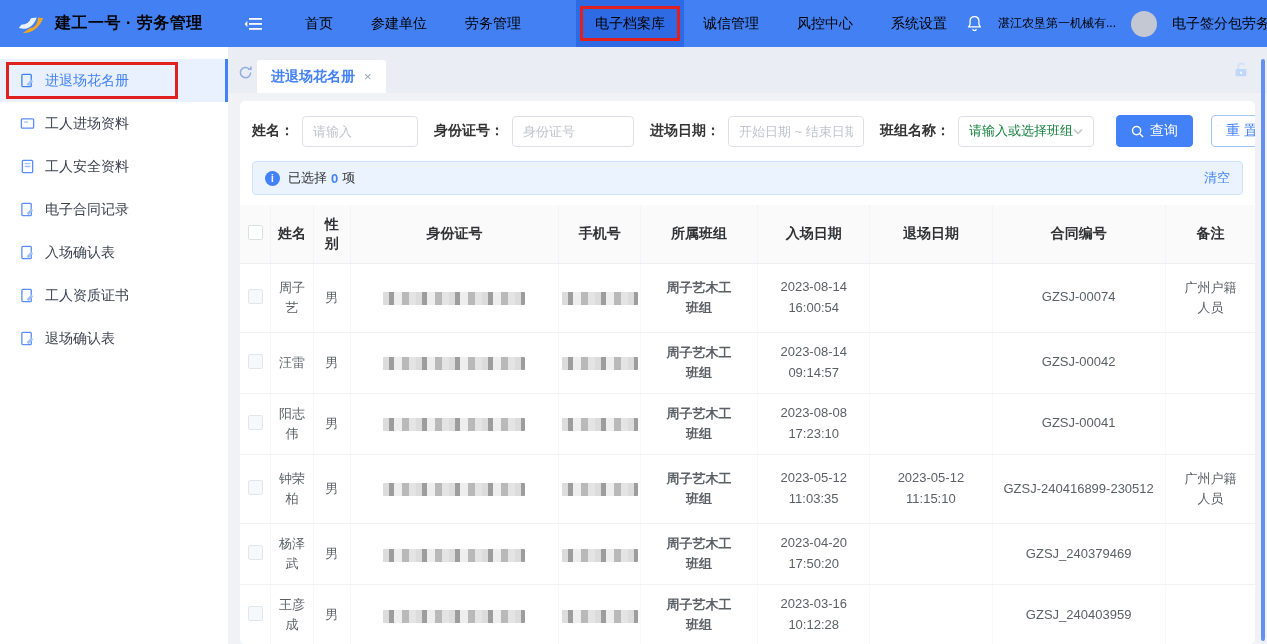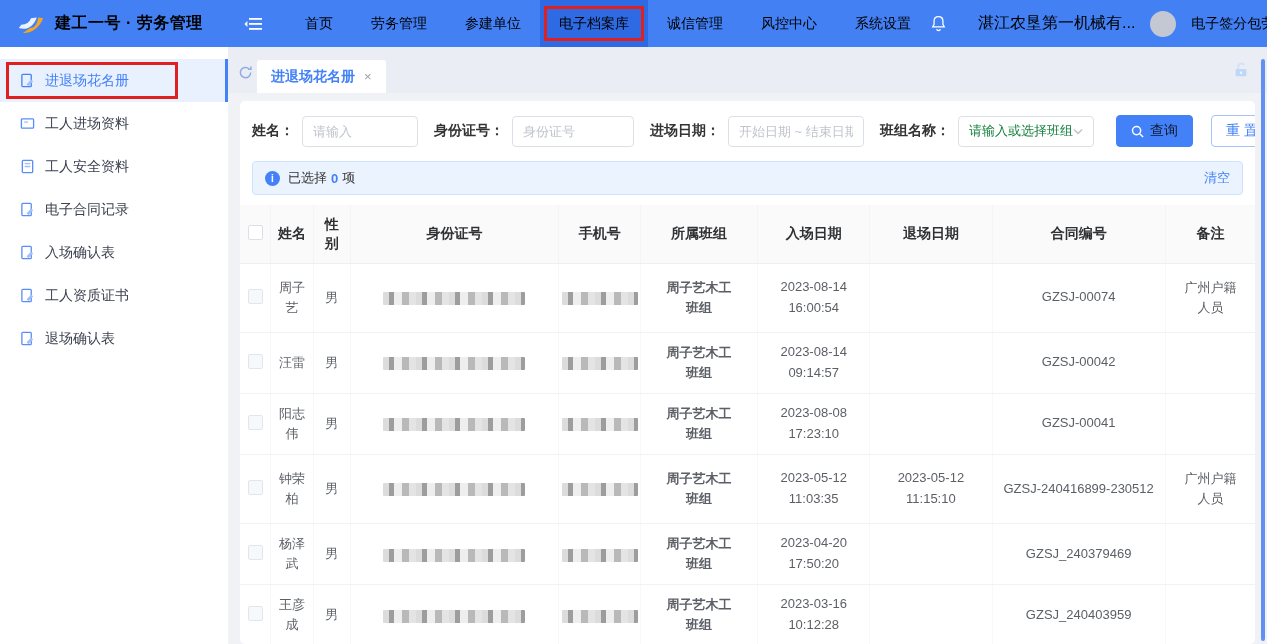--- a/index.html
+++ b/index.html
@@ -6,23 +6,23 @@
   html,body { width:1267px; height:644px; overflow:hidden; }
   body { font-family:"Liberation Sans","DejaVu Sans",sans-serif; background:#F0F2F5; }
 
   
   .topbar { height:47px; background:#4280F4; display:flex; align-items:center; color:#000000; position:relative; z-index:3; }
   .brand { display:flex; align-items:center; gap:9px; padding:0 16px; width:222px; flex:0 0 auto; }
   .brand-title { font-size:16px; font-weight:bold; letter-spacing:.5px; white-space:nowrap; }
   .collapse { margin:0 24px 0 22px; display:flex; align-items:center; }
   .nav { display:flex; height:100%; }
   .nav-item { display:flex; align-items:center; padding:0 19px; font-size:14px; cursor:pointer; position:relative; white-space:nowrap; }
-  .nav-item.active { background:#2E6AE3; }
+  .nav-item.active { background:#2E6AE3;margin-left:36px; }
   .topbar-right { margin-left:auto; display:flex; align-items:center; gap:15px; padding-right:20px; }
-  .company { font-size:16px; white-space:nowrap;margin-left:16px; }
+  .company { font-size:12px; white-space:nowrap; }
   .avatar { width:26px; height:26px; border-radius:50%; background:#C3C8D2; flex:0 0 auto; }
   .username { font-size:14px; white-space:nowrap; }
 
   
   .anno { position:absolute; border:3px solid #E0201F; pointer-events:none; z-index:6; }
   .anno-nav { inset:6px 4px 6px 4px; }
   .anno-side { left:6px; top:3px; width:172px; height:37px; }
 
   
   .page { display:flex; height:597px; }
@@ -43,21 +43,21 @@
   .filters { display:flex; align-items:center; padding:14px 12px; gap:8px; }
   .flabel { font-size:14px; color:#333; font-weight:bold; white-space:nowrap; }
   .finput { height:31px; border:1px solid #DCDFE6; border-radius:4px; padding:0 10px; font-size:13px; color:#333; background:#fff; outline:none; font-family:inherit; }
   .finput::placeholder { color:#C0C4CC; }
   .w-name { width:116px; margin-right:8px; }
   .w-id { width:122px; margin-right:8px; }
   .w-date { width:136px; margin-right:8px; text-align:center; }
   .select { width:158px; height:31px; border:1px solid #DCDFE6; border-radius:4px; display:flex; align-items:center; justify-content:space-between; padding:0 10px; cursor:pointer; margin-right:14px; }
   .select .ph { font-size:13px; color:#15803d; white-space:nowrap; }
   .btn { height:32px; border-radius:4px; display:flex; align-items:center; gap:6px; font-size:14px; padding:0 14px; cursor:pointer; white-space:nowrap; }
-  .btn-primary { background:#4381F8; color:#0f172a; border:1px solid #4381F8; }
+  .btn-primary { background:#4381F8; color:#ffffff; border:1px solid #4381F8; }
   .btn-plain { background:#fff; color:#4381F8; border:1px solid #A3C3F9; }
   .btn + .btn { margin-left:10px; }
 
   
   .selbar { margin:0 12px 10px; background:#EBF4FE; border:1px solid #CBE3FC; border-radius:4px; height:34px; display:flex; align-items:center; padding:0 12px; font-size:13px; color:#333; }
   .info-i { width:15px; height:15px; border-radius:50%; background:#4381F8; color:#fff; font-size:10px; font-weight:bold; display:flex; align-items:center; justify-content:center; margin-right:8px; }
   .sel-count { color:#4381F8; margin:0 4px; font-weight:bold; }
   .clear-link { margin-left:auto; color:#4381F8; cursor:pointer; }
 
   
@@ -100,24 +100,24 @@
       <rect x="5" y="6" width="13" height="1.8" fill="#fff"></rect>
       <rect x="5" y="11" width="13" height="1.8" fill="#fff"></rect>
       <path d="M3.4 4 L0.4 7 L3.4 10 Z" fill="#fff"></path>
     </svg>
   </span>
   <div class="nav">
     <div class="nav-item">
         <span>首页</span>
       </div>
     <div class="nav-item">
+        <span>参建单位</span>
+      </div>
+    <div class="nav-item">
         <span>劳务管理</span>
-      </div>
-    <div class="nav-item">
-        <span>参建单位</span>
       </div>
     <div class="nav-item active">
       <span>电子档案库</span>
       <span class="anno anno-nav"></span>
     </div>
     <div class="nav-item">
         <span>诚信管理</span>
       </div>
     <div class="nav-item">
         <span>风控中心</span>

